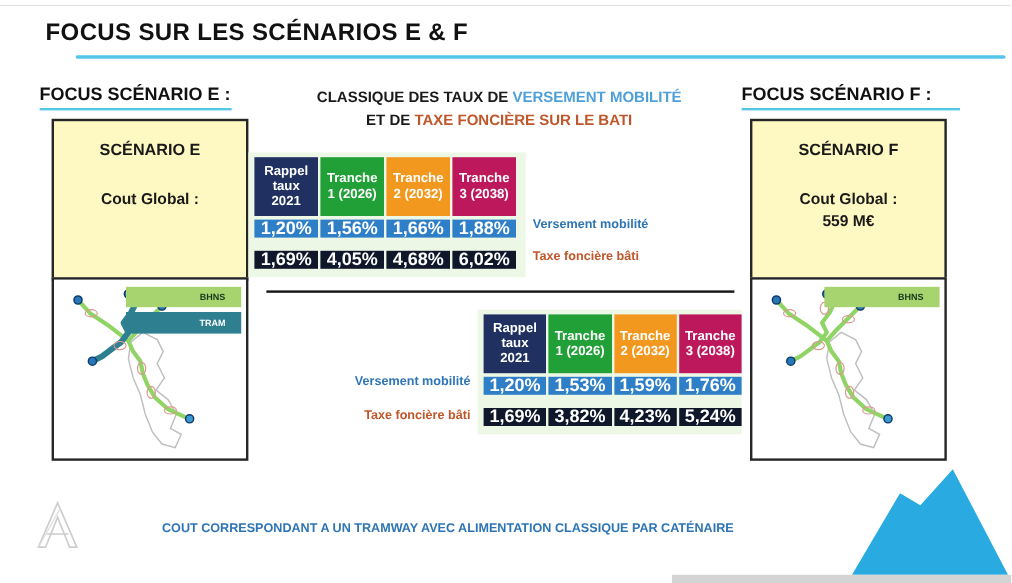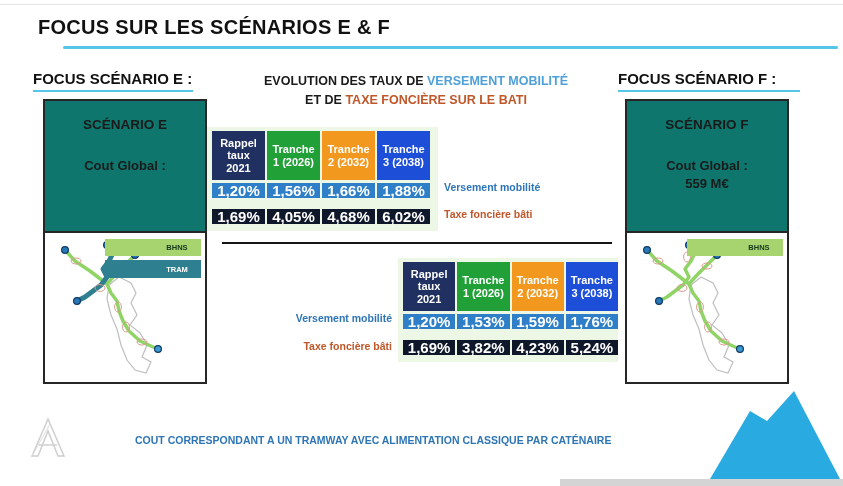--- a/index.html
+++ b/index.html
@@ -10,21 +10,21 @@
   .abs{position:absolute;}
   
   .top-hairline{left:0;top:4px;width:843px;height:1px;background:#e4e4e4;}
   
   .main-title{left:38px;top:16px;font-size:20px;font-weight:bold;letter-spacing:.3px;color:#111;}
   .title-underline{left:63px;top:46px;width:775px;height:3px;background:#56c6e8;border-radius:2px;}
   
   .sec-heading{font-size:15px;font-weight:bold;color:#111;}
   .sec-underline{height:2px;background:#56c6e8;}
   
-  .card{border:2px solid #262626;background:#0f766e;text-align:center;}
+  .card{border:2px solid #262626;background:#fef9c3;text-align:center;}
   .card-title{font-size:13.5px;font-weight:bold;margin-top:16px;}
   .card-cost-label{font-size:13px;font-weight:bold;margin-top:26px;}
   .card-cost-value{font-size:13px;font-weight:bold;margin-top:3px;}
   
   .mapbox{border:2px solid #262626;background:#fff;}
   .legend-chip{position:absolute;font-size:7.5px;font-weight:bold;text-align:center;
     display:flex;align-items:center;justify-content:center;padding-left:48px;}
   .chip-bhns{background:#a8d46f;color:#15391c;width:48px;height:17px;}
   .chip-tram{background:#2e7f8f;color:#ffffff;width:48px;height:18px;}
   
@@ -32,21 +32,21 @@
   .hl-blue{color:#4fa0d8;}
   .hl-orange{color:#c0572a;}
   
   .panel{background:#edf7e6;padding:4px 0 0 5px;box-sizing:border-box;}
   .hrow,.vrow{display:flex;gap:2px;}
   .th{width:53px;height:49px;color:#fff;font-size:11px;font-weight:bold;text-align:center;
       display:flex;align-items:center;justify-content:center;line-height:1.15;padding:0 3px;box-sizing:border-box;}
   .th-navy{background:#1f3061;}
   .th-green{background:#21a038;}
   .th-orange{background:#f2981f;}
-  .th-red{background:#1d4ed8;}
+  .th-red{background:#be185d;}
   .vcell{width:53px;height:15px;color:#fff;font-size:15px;font-weight:bold;text-align:center;line-height:15px;}
   .row-blue .vcell{background:#2e7fc7;}
   .row-brown .vcell{background:#0f172a;}
   .vrow{margin-top:3px;}
   .vrow.second{margin-top:11px;}
   .row-label{font-size:10.5px;font-weight:bold;white-space:nowrap;}
   .lab-blue{color:#2e75b6;}
   .lab-brown{color:#c0572a;}
   .divider{left:222px;top:242px;width:390px;height:2px;background:#151515;}
   
@@ -94,21 +94,21 @@
       <circle cx="62" cy="12" r="3.4" fill="#2878b8" stroke="#0f3a66" stroke-width="1.2"></circle>
       <circle cx="90" cy="22" r="3.4" fill="#2878b8" stroke="#0f3a66" stroke-width="1.2"></circle>
       <circle cx="32" cy="68" r="3.4" fill="#2878b8" stroke="#0f3a66" stroke-width="1.2"></circle>
       <circle cx="113" cy="116" r="3.4" fill="#3b9bd1" stroke="#0f3a66" stroke-width="1.2"></circle>
     </svg>
     <div class="legend-chip chip-bhns" style="right:4px;top:6px;">BHNS</div>
     <div class="legend-chip chip-tram" style="right:4px;top:27px;">TRAM</div>
   </div>
 
   <div class="abs center-heading">
-    <span>EVOLUTION DES TAUX DE </span><span class="hl-blue">VERSEMENT MOBILITÉ</span><br>
+    <span>CLASSIQUE DES TAUX DE </span><span class="hl-blue">VERSEMENT MOBILITÉ</span><br>
     <span>ET DE </span><span class="hl-orange">TAXE FONCIÈRE SUR LE BATI</span>
   </div>
 
   <div class="abs panel" style="left:207px;top:127px;width:231px;height:104px;">
     <div class="hrow">
       <div class="th th-navy">Rappel taux 2021</div>
       <div class="th th-green">Tranche 1 (2026)</div>
       <div class="th th-orange">Tranche 2 (2032)</div>
       <div class="th th-red">Tranche 3 (2038)</div>
     </div>

